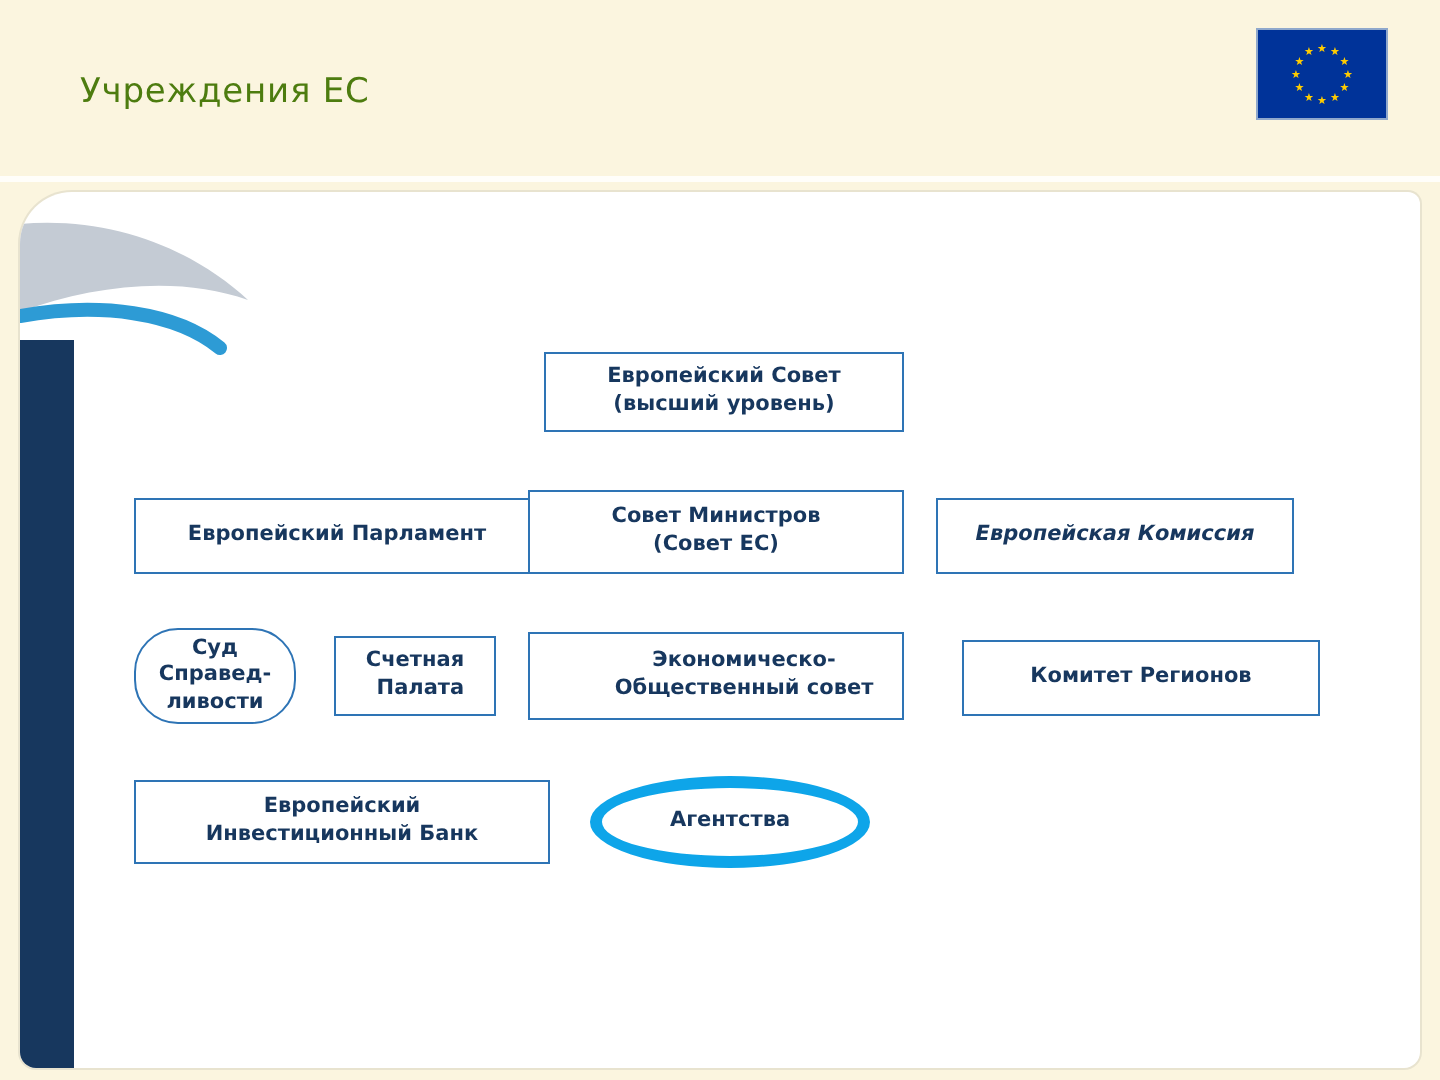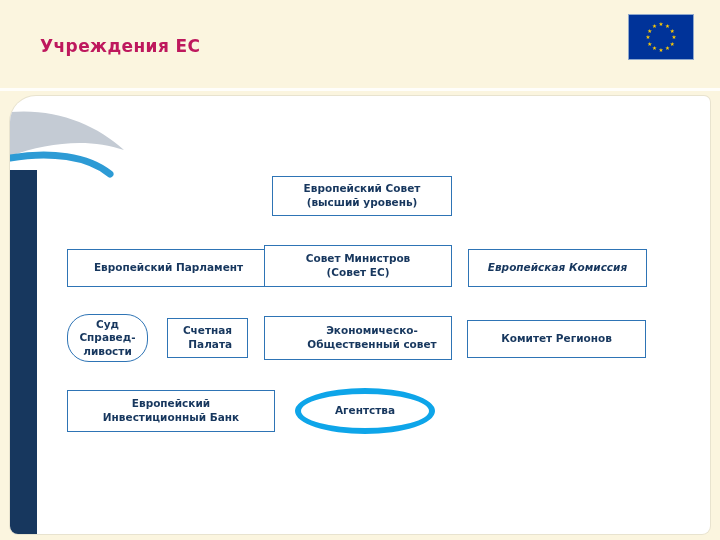--- a/index.html
+++ b/index.html
@@ -4,21 +4,21 @@
 <style>
   html,body{margin:0;padding:0;}
   .slide{
     position:relative;width:720px;height:540px;
     background:#FBF5DF;
     font-family:"DejaVu Sans","Liberation Sans",sans-serif;
     overflow:hidden;
   }
   .title{
     position:absolute;left:40px;top:36px;margin:0;
-    font-size:17px;font-weight:bold;color:#be185d;letter-spacing:.4px;
+    font-size:17px;font-weight:normal;color:#4d7c0f;letter-spacing:.4px;
   }
   .flag{position:absolute;right:26px;top:14px;width:66px;height:46px;}
   .flag svg{display:block;}
   .header-rule{
     position:absolute;left:0;top:88px;width:100%;height:3px;
     background:rgba(255,255,255,.85);
   }
   .panel{
     position:absolute;left:10px;top:96px;width:700px;height:438px;
     background:#FFFFFF;border-radius:26px 6px 8px 8px;
@@ -108,21 +108,21 @@
     <div class="node" style="left:157px;top:222px;width:81px;height:40px;text-align:right;">
       <span class="node-label">Счетная
 Палата</span>
     </div>
 
     <div class="node" style="left:254px;top:220px;width:188px;height:44px;padding-left:28px;">
       <span class="node-label">Экономическо-
 Общественный совет</span>
     </div>
 
-    <div class="node" style="left:457px;top:224px;width:179px;height:38px;">
+    <div class="node" style="left:471px;top:224px;width:179px;height:38px;">
       <span class="node-label">Комитет Регионов</span>
     </div>
 
     <div class="node" style="left:57px;top:294px;width:208px;height:42px;">
       <span class="node-label">Европейский
 Инвестиционный Банк</span>
     </div>
 
     <div class="node ellipse" style="left:285px;top:292px;width:140px;height:46px;">
       <span class="node-label">Агентства</span>

